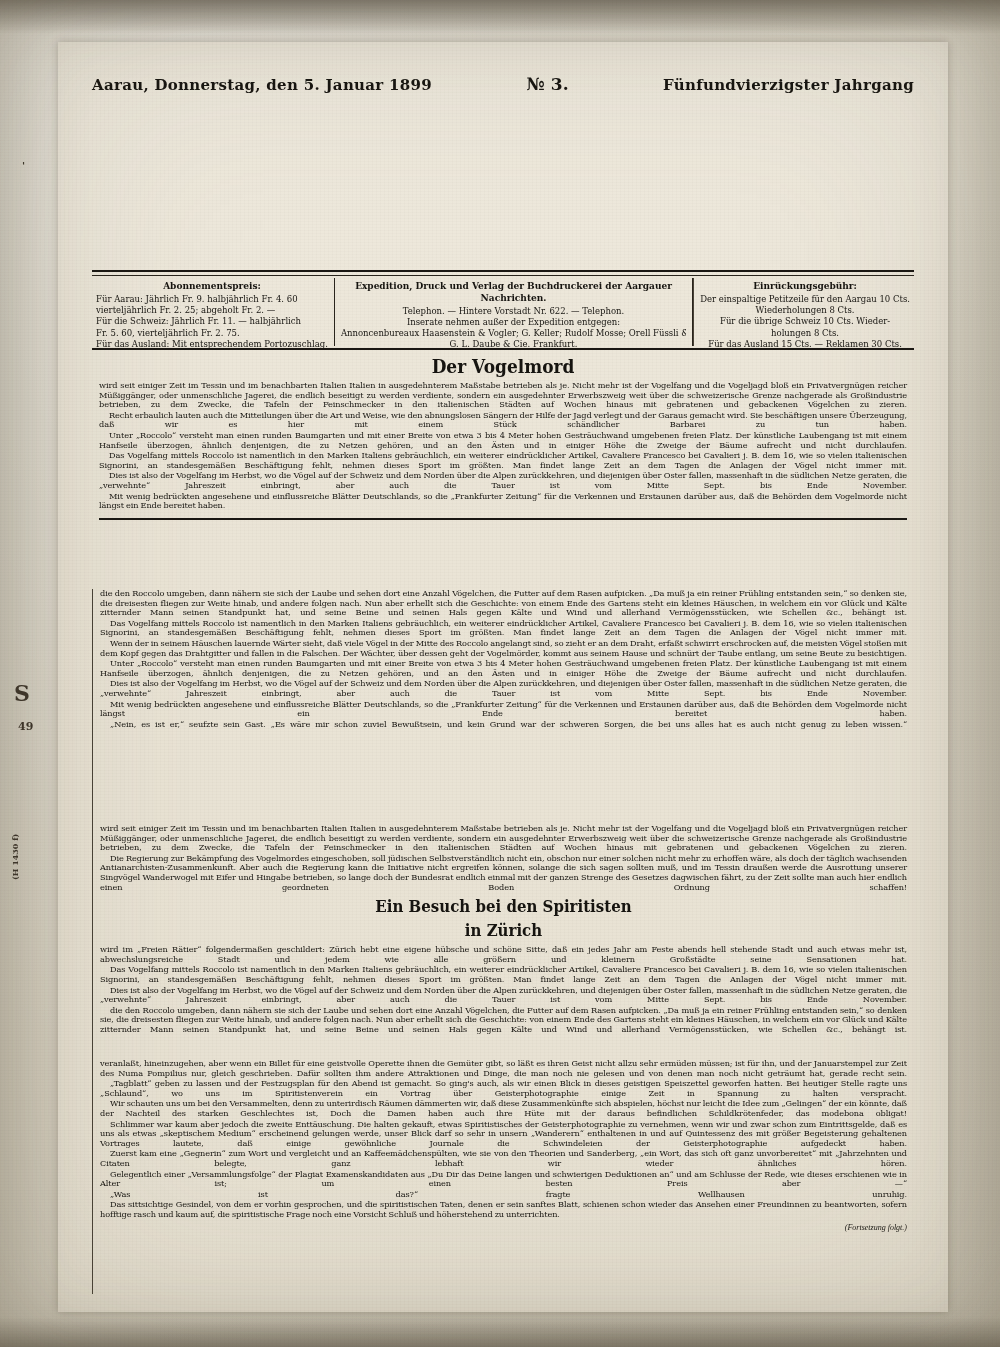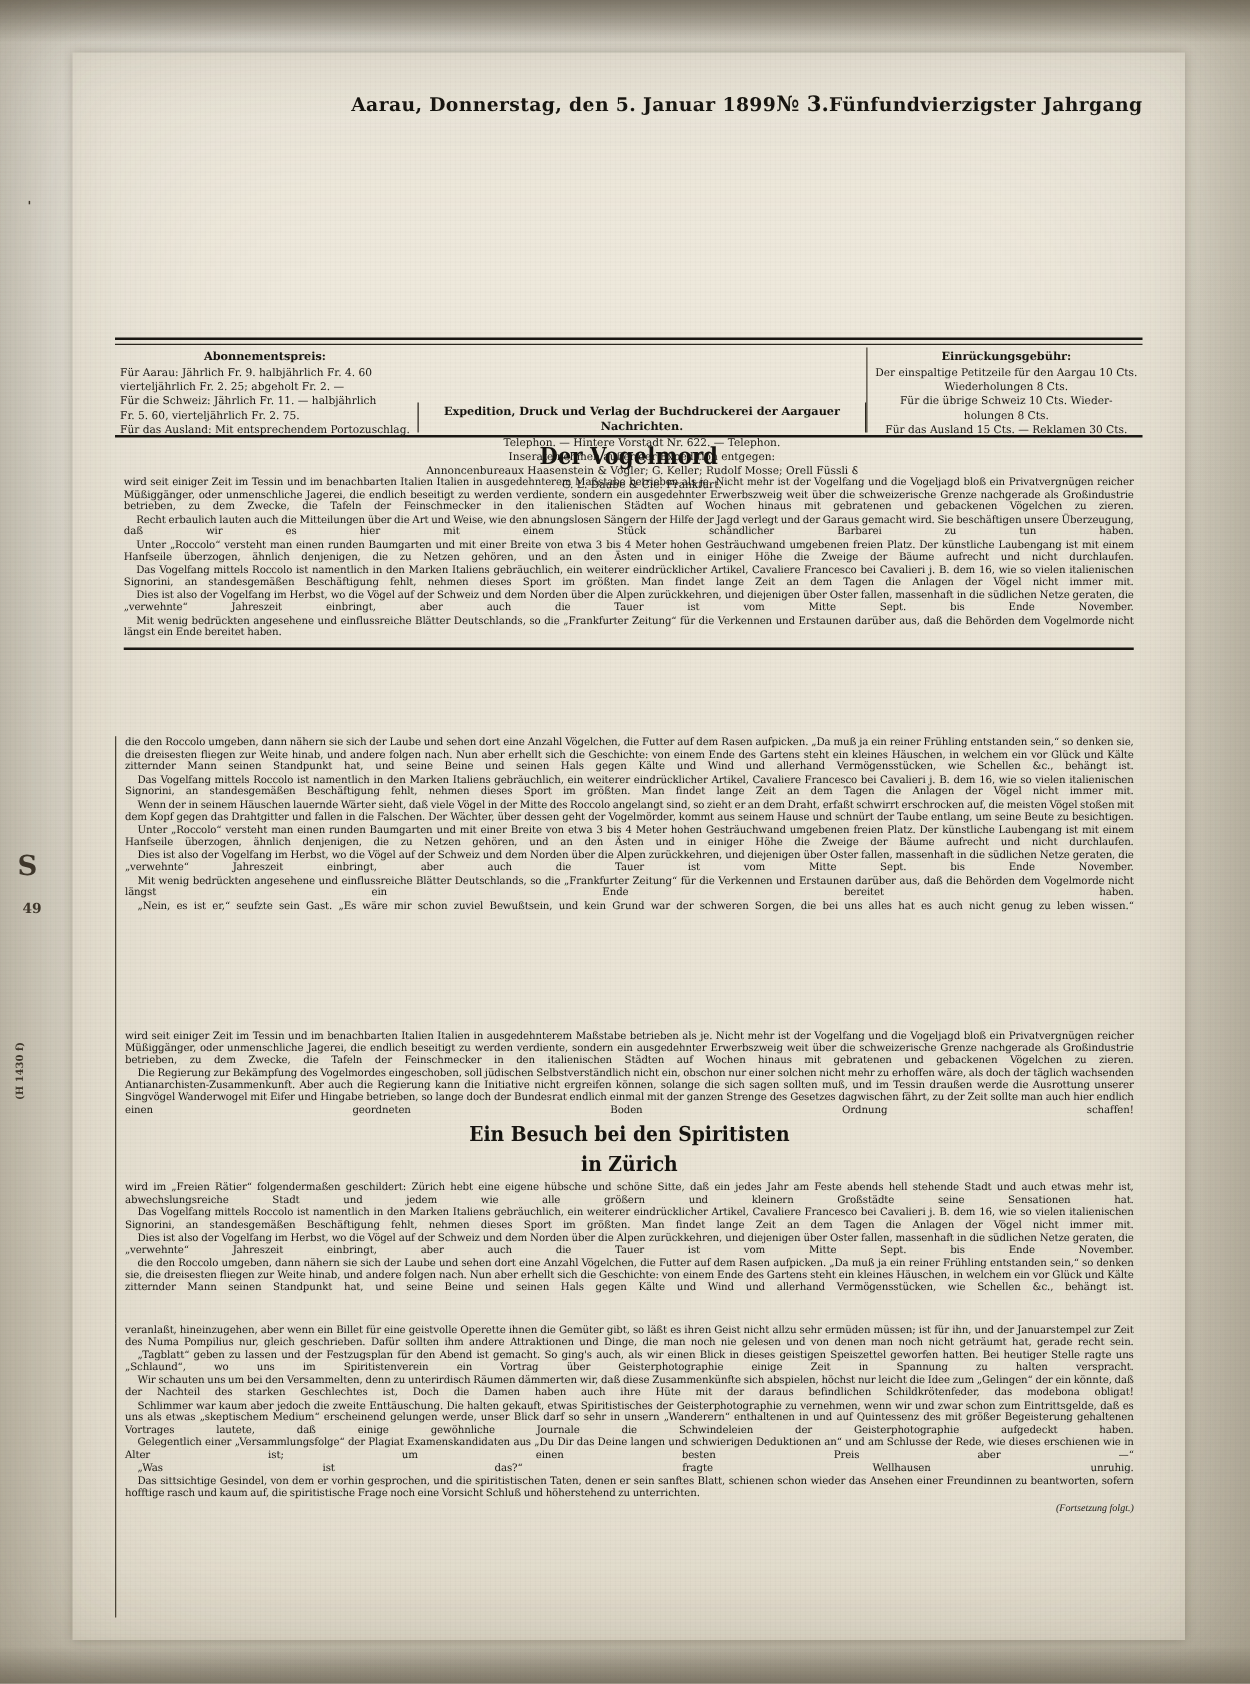--- a/index.html
+++ b/index.html
@@ -36,21 +36,21 @@
   }
   .sheet{
     position:absolute;
     left:58px;top:42px;width:890px;height:1270px;
     background:linear-gradient(180deg,#efeade 0%,#eae4d6 40%,#e7e1d2 100%);
     box-shadow:0 0 8px rgba(60,50,35,.28);
   }
   
   .topline{
     position:absolute;left:34px;right:34px;top:32px;height:26px;
-    display:flex;align-items:baseline;justify-content:flex-end;
+    display:flex;align-items:baseline;justify-content:space-between;
   }
   .topline .t-left,.topline .t-right{
     font-family:"DejaVu Serif", serif;
     font-weight:bold;font-size:15px;letter-spacing:.3px;
     white-space:nowrap;
   }
   .topline .t-mid{
     font-family:"DejaVu Serif", serif;
     font-weight:bold;font-size:17px;
   }
@@ -85,21 +85,21 @@
   
   .infobar{
     position:absolute;left:34px;right:34px;top:236px;height:68px;
     display:flex;
     font-size:8.5px;line-height:1.32;
     font-family:"DejaVu Serif", serif;
     justify-content:center;
   }
   .infobar .col{padding:3px 6px 0 6px;}
   .infobar .col.c1{width:30%;}
-  .infobar .col.c2{width:42%;text-align:center;border-left:1px solid #2a251d;border-right:1px solid #2a251d;margin-top:44px;}
+  .infobar .col.c2{width:42%;text-align:center;border-left:1px solid #2a251d;border-right:1px solid #2a251d;}
   .infobar .col.c3{width:28%;text-align:center;}
   .infobar .hd{font-weight:bold;text-align:center;display:block;margin-bottom:1px;font-size:9px;}
   .infobar .ln{display:block;white-space:nowrap;overflow:hidden;}
   .infobar .c1 .ln{text-align:left;}
   
   .body{
     position:absolute;left:34px;right:34px;top:312px;bottom:18px;
     display:flex;
     flex-direction:column;
   }
@@ -259,20 +259,21 @@
         <p class="tx ind">Dies ist also der Vogelfang im Herbst, wo die Vögel auf der Schweiz und dem Norden über die Alpen zurückkehren, und diejenigen über Oster fallen, massenhaft in die südlichen Netze geraten, die „verwehnte“ Jahreszeit einbringt, aber auch die Tauer ist vom Mitte Sept. bis Ende November.</p>
         <p class="tx ind">die den Roccolo umgeben, dann nähern sie sich der Laube und sehen dort eine Anzahl Vögelchen, die Futter auf dem Rasen aufpicken. „Da muß ja ein reiner Frühling entstanden sein,“ so denken sie, die dreisesten fliegen zur Weite hinab, und andere folgen nach. Nun aber erhellt sich die Geschichte: von einem Ende des Gartens steht ein kleines Häuschen, in welchem ein vor Glück und Kälte zitternder Mann seinen Standpunkt hat, und seine Beine und seinen Hals gegen Kälte und Wind und allerhand Vermögensstücken, wie Schellen &amp;c., behängt ist.</p>
         <p class="tx ind last"></p>
       </div>
 
       <div class="col">
         <p class="tx">veranlaßt, hineinzugehen, aber wenn ein Billet für eine geistvolle Operette ihnen die Gemüter gibt, so läßt es ihren Geist nicht allzu sehr ermüden müssen; ist für ihn, und der Januarstempel zur Zeit des Numa Pompilius nur, gleich geschrieben. Dafür sollten ihm andere Attraktionen und Dinge, die man noch nie gelesen und von denen man noch nicht geträumt hat, gerade recht sein.</p>
         <p class="tx ind">„Tagblatt“ geben zu lassen und der Festzugsplan für den Abend ist gemacht. So ging's auch, als wir einen Blick in dieses geistigen Speiszettel geworfen hatten. Bei heutiger Stelle ragte uns „Schlaund“, wo uns im Spiritistenverein ein Vortrag über Geisterphotographie einige Zeit in Spannung zu halten verspracht.</p>
         <p class="tx ind">Wir schauten uns um bei den Versammelten, denn zu unterirdisch Räumen dämmerten wir, daß diese Zusammenkünfte sich abspielen, höchst nur leicht die Idee zum „Gelingen“ der ein könnte, daß der Nachteil des starken Geschlechtes ist, Doch die Damen haben auch ihre Hüte mit der daraus befindlichen Schildkrötenfeder, das modebona obligat!</p>
         <p class="tx ind">Schlimmer war kaum aber jedoch die zweite Enttäuschung. Die halten gekauft, etwas Spiritistisches der Geisterphotographie zu vernehmen, wenn wir und zwar schon zum Eintrittsgelde, daß es uns als etwas „skeptischem Medium“ erscheinend gelungen werde, unser Blick darf so sehr in unsern „Wanderern“ enthaltenen in und auf Quintessenz des mit größer Begeisterung gehaltenen Vortrages lautete, daß einige gewöhnliche Journale die Schwindeleien der Geisterphotographie aufgedeckt haben.</p>
+        <p class="tx ind">Zuerst kam eine „Gegnerin“ zum Wort und vergleicht und an Kaffeemädchenspülten, wie sie von den Theorien und Sanderberg, „ein Wort, das sich oft ganz unvorbereitet“ mit „Jahrzehnten und Citaten belegte, ganz lebhaft wir wieder ähnliches hören.</p>
         <p class="tx ind">Gelegentlich einer „Versammlungsfolge“ der Plagiat Examenskandidaten aus „Du Dir das Deine langen und schwierigen Deduktionen an“ und am Schlusse der Rede, wie dieses erschienen wie in Alter ist; um einen besten Preis aber —“</p>
         <p class="tx ind">„Was ist das?“ fragte Wellhausen unruhig.</p>
         <p class="tx ind last">Das sittsichtige Gesindel, von dem er vorhin gesprochen, und die spiritistischen Taten, denen er sein sanftes Blatt, schienen schon wieder das Ansehen einer Freundinnen zu beantworten, sofern hofftige rasch und kaum auf, die spiritistische Frage noch eine Vorsicht Schluß und höherstehend zu unterrichten.</p>
         <div class="endnote">(Fortsetzung folgt.)</div>
       </div>
 
     </div>
   </div>
 
   <div class="edge-left">

